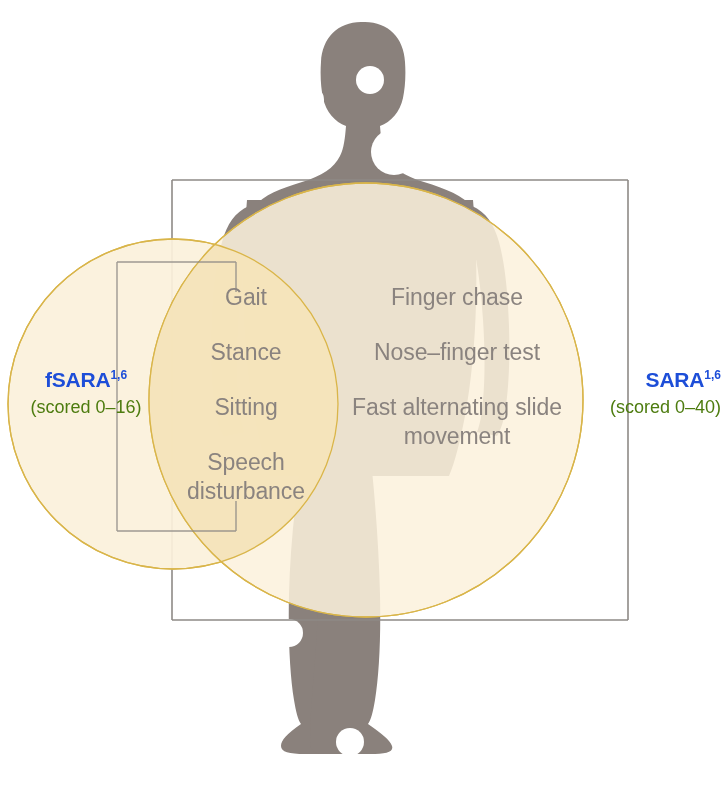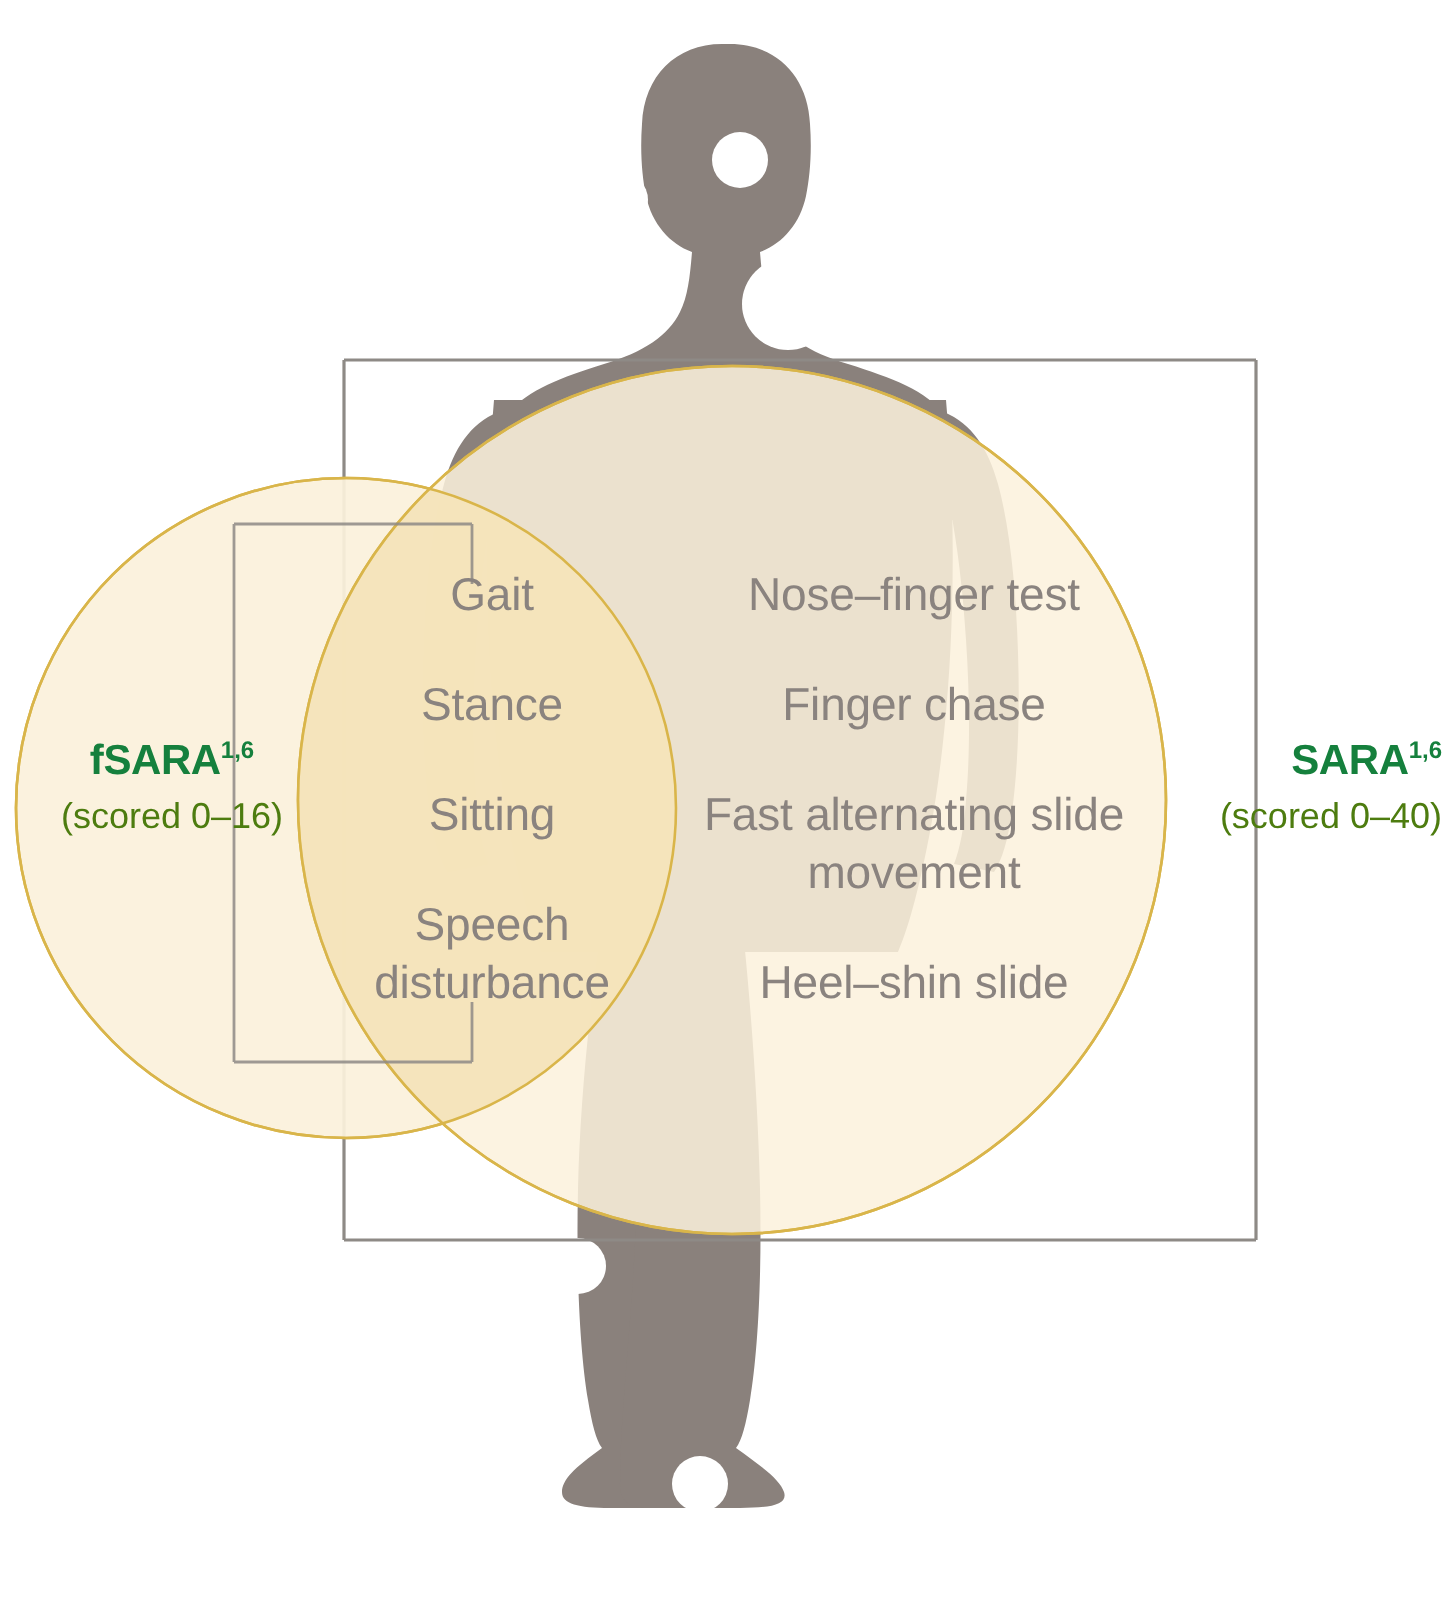--- a/index.html
+++ b/index.html
@@ -68,21 +68,21 @@
   .side-label {
     position: absolute;
     text-align: center;
     color: #3c3a38;
   }
   .side-label .title {
     font-size: 21px;
     font-weight: 700;
     letter-spacing: -0.2px;
     white-space: nowrap;
-    color: #15803d;
+    color: #1d4ed8;
   }
   .side-label .title sup {
     font-size: 12px;
     font-weight: 700;
     vertical-align: super;
     letter-spacing: 0;
   }
   .side-label .sub {
     font-size: 18px;
     font-weight: 400;
@@ -236,24 +236,23 @@
   <div class="txt-layer">
 
     <div class="item-col" id="left-items">
       <div class="item">Gait</div>
       <div class="item">Stance</div>
       <div class="item">Sitting</div>
       <div class="item wrap">Speech disturbance</div>
     </div>
 
     <div class="item-col" id="right-items">
+      <div class="item">Finger chase</div>
       <div class="item">Nose–finger test</div>
-      <div class="item">Finger chase</div>
       <div class="item wrap">Fast alternating slide movement</div>
-      <div class="item">Heel–shin slide</div>
     </div>
 
     <div class="side-label" id="label-fsara">
       <div class="title"><span>fSARA</span><sup>1,6</sup></div>
       <div class="sub">(scored 0–16)</div>
     </div>
 
     <div class="side-label" id="label-sara">
       <div class="title"><span>SARA</span><sup>1,6</sup></div>
       <div class="sub">(scored 0–40)</div>

